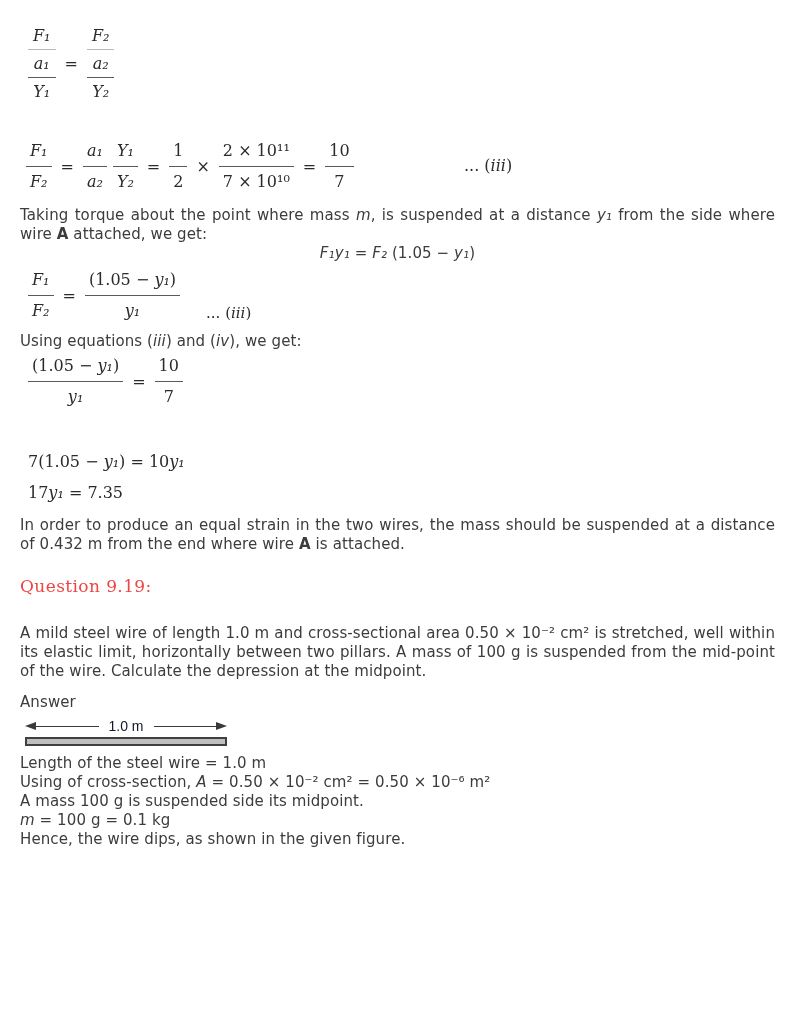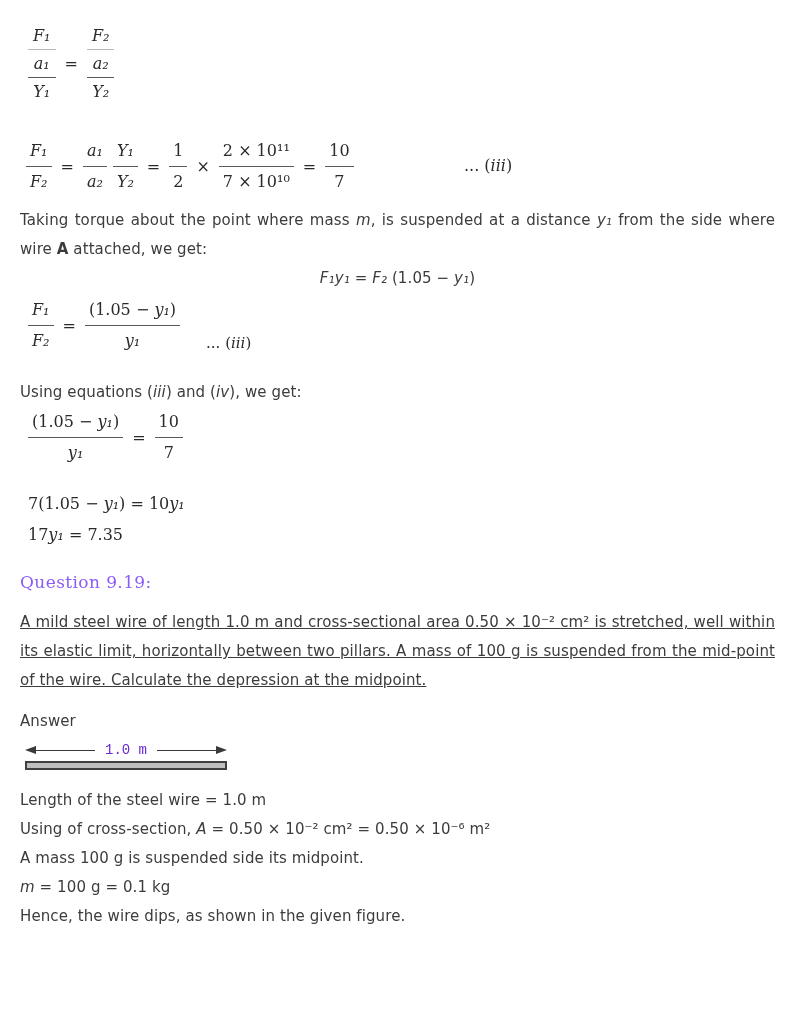--- a/index.html
+++ b/index.html
@@ -6,21 +6,21 @@
   html,body { background:#ffffff; }
   body {
     width:803px; height:1028px; overflow:hidden;
     font-family:"DejaVu Sans", sans-serif;
     color:#3c3c3c;
   }
   .page { padding:22px 28px 0 20px; }
 
   
   .para {
-    font-size:15px; line-height:29px; text-align:justify;
+    font-size:15px; line-height:19px; text-align:justify;
     color:#3c3c3c; letter-spacing:0.1px;
   }
   .para.noj { text-align:left; }
   .seg-i { font-style:italic; }
   .seg-b { font-weight:bold; }
 
   
   .math { font-family:"DejaVu Serif", serif; color:#2a2a2a; }
   .eqrow { display:flex; align-items:center; position:relative; }
   .frac { display:inline-flex; flex-direction:column; text-align:center; vertical-align:middle; }
@@ -36,44 +36,44 @@
   .stack3 .row.bar-light { border-bottom:1px solid #b8b8b8; }
   .stack3 .row.bar-dark  { border-bottom:1px solid #5a5a5a; }
 
   .eq1-row { margin-left:8px; font-size:16px; }
   .eq2-row { margin-top:33px; margin-left:6px; font-size:16px; }
   .eq2-label { position:absolute; left:438px; top:50%; transform:translateY(-58%); font-size:16px; }
   .torque-para { margin-top:11px; }
   .sans-eq { text-align:center; }
   .eq3-row { margin-top:4px; margin-left:8px; font-size:16px; }
   .eq3-label { align-self:flex-end; margin-left:26px; padding-bottom:2px; font-size:15px; }
-  .using-para { margin-top:24px; }
+  .using-para { margin-top:8px; }
   .eq4-row { margin-top:2px; margin-left:8px; font-size:16px; }
-  .eq5-block { margin-top:22px; margin-left:8px; font-size:16px; }
+  .eq5-block { margin-top:36px; margin-left:8px; font-size:16px; }
   .eq5-block p { line-height:31px; }
   .conclusion-para { margin-top:8px; }
 
   .question-heading {
     margin-top:22px; font-family:"DejaVu Serif", serif; font-weight:normal;
-    font-size:17px; color:#8b5cf6; letter-spacing:0.4px;
+    font-size:17px; color:#ef4444; letter-spacing:0.4px;
   }
-  .question-para { margin-top:16px;text-decoration:underline; }
+  .question-para { margin-top:28px; }
   .answer-para { text-align:left;margin-top:12px; }
 
   
   .figure { margin-top:6px; margin-left:5px; width:202px; }
   .arrow-row { display:flex; align-items:center; height:16px; }
   .arrow-head { width:0; height:0; border-top:4px solid transparent; border-bottom:4px solid transparent; }
   .arrow-head.left  { border-right:11px solid #3a3a3a; }
   .arrow-head.right { border-left:11px solid #3a3a3a; }
   .arrow-line { flex:1; height:0; border-top:1.5px solid #3a3a3a; }
-  .arrow-label { font-family:Liberation Mono, monospace; font-size:14px; color:#6d28d9; margin:0 10px; white-space:nowrap; }
+  .arrow-label { font-family:Liberation Sans, sans-serif; font-size:14px; color:#0f172a; margin:0 10px; white-space:nowrap; }
   .wire-bar { margin-top:3px; height:9px; width:202px; background:#bfbfbf; border:2px solid #404040; }
 
-  .facts { margin-top:16px; }
+  .facts { margin-top:8px; }
 </style>
 </head>
 <body>
 
 <div class="page">
 
   <div class="eqrow eq1-row math">
     <span class="stack3">
       <span class="row bar-light"><span class="seg-i">F₁</span></span>
       <span class="row bar-dark"><span class="seg-i">a₁</span></span>
@@ -148,20 +148,21 @@
       <span class="num"><span>10</span></span>
       <span class="den"><span>7</span></span>
     </span>
   </div>
 
   <div class="eq5-block math">
     <p><span>7(1.05 − </span><span class="seg-i">y₁</span><span>) = 10</span><span class="seg-i">y₁</span></p>
     <p><span>17</span><span class="seg-i">y₁</span><span> = 7.35</span></p>
   </div>
 
+  <p class="para conclusion-para"><span>In order to produce an equal strain in the two wires, the mass should be suspended at a distance of 0.432 m from the end where wire </span><span class="seg-b">A</span><span> is attached.</span></p>
 
   <h2 class="question-heading">Question 9.19:</h2>
 
   <p class="para question-para"><span>A mild steel wire of length 1.0 m and cross-sectional area 0.50 × 10⁻² cm² is stretched, well within its elastic limit, horizontally between two pillars. A mass of 100 g is suspended from the mid-point of the wire. Calculate the depression at the midpoint.</span></p>
 
   <p class="para answer-para">Answer</p>
 
   <div class="figure">
     <div class="arrow-row">
       <span class="arrow-head left"></span>

